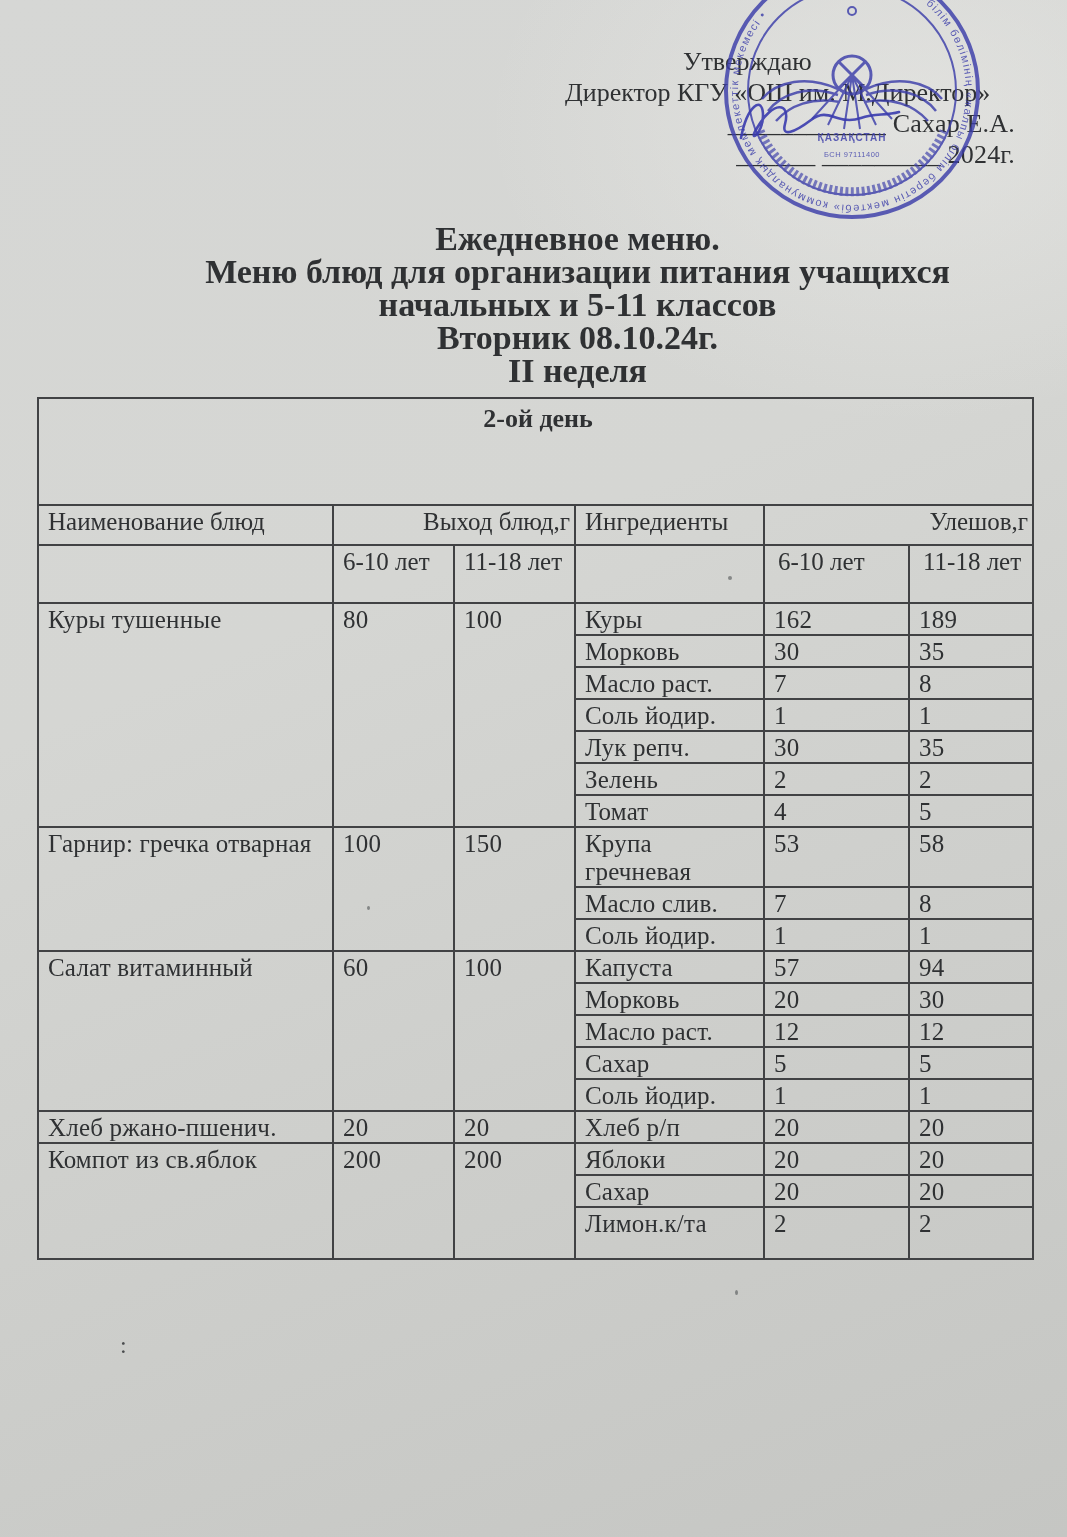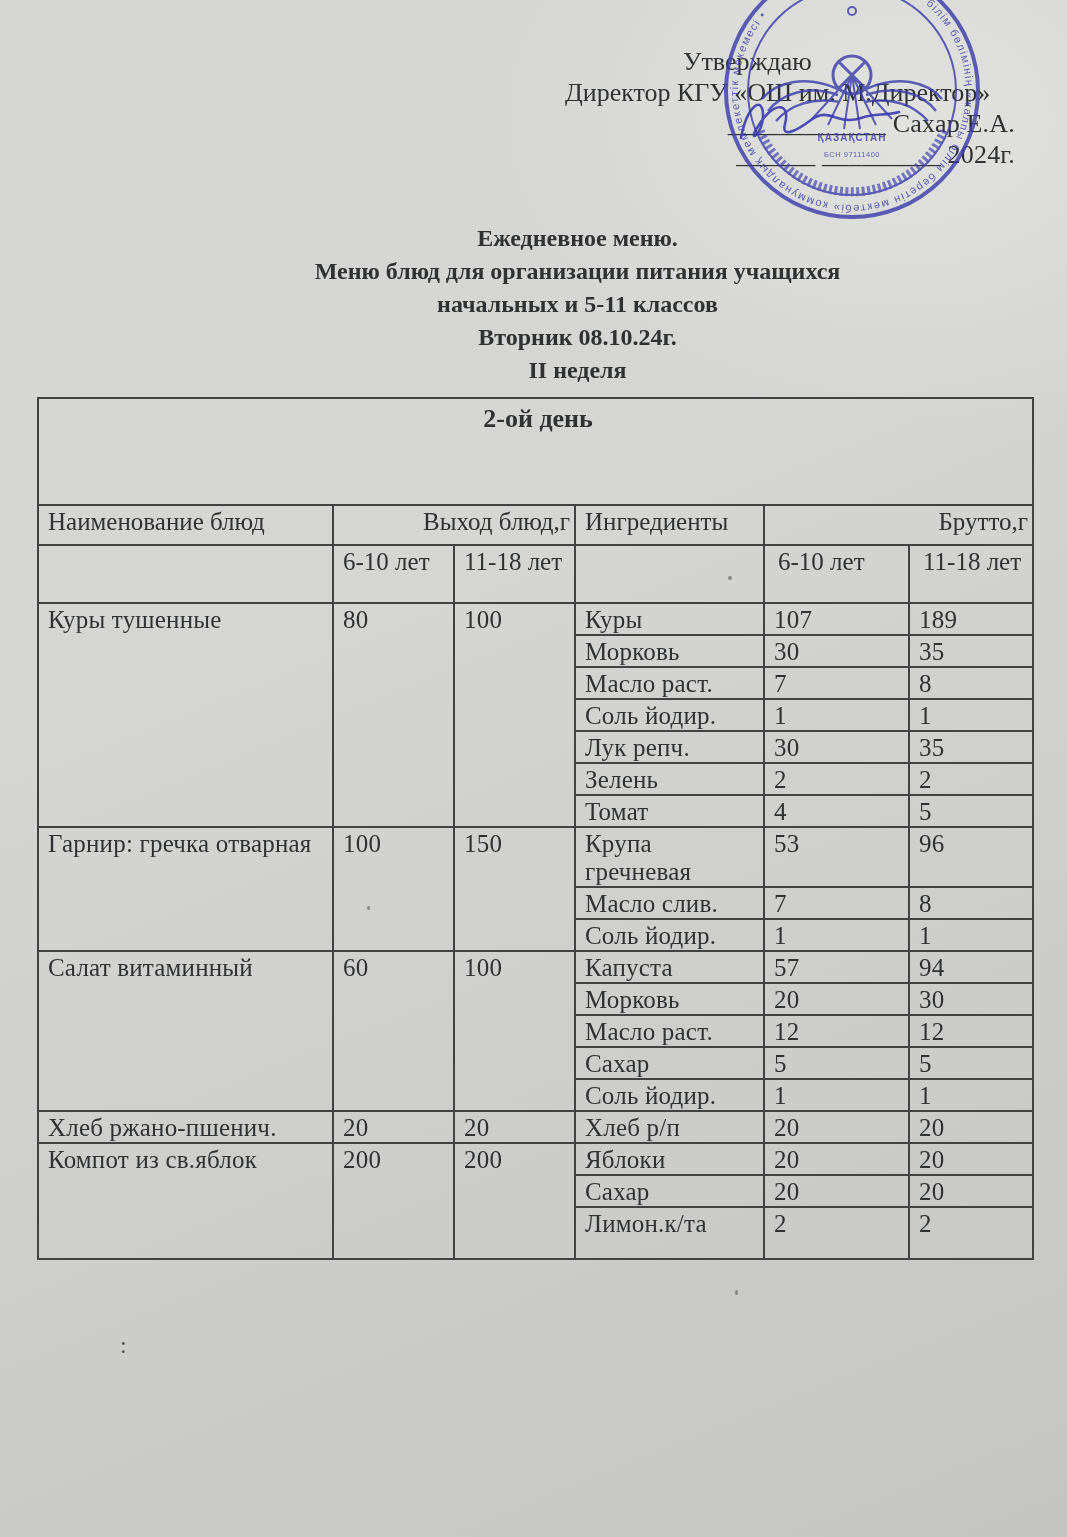--- a/index.html
+++ b/index.html
@@ -19,21 +19,21 @@
   .a3,.a4 { text-align:right; letter-spacing:0.2px; }
 
   
   .stamp { position:absolute; left:721px; top:-40px; width:262px; height:262px; z-index:3;
            filter:blur(0.45px); opacity:0.82; }
   .stamp text { font-family:"Liberation Sans",sans-serif; }
   .signature { position:absolute; left:733px; top:86px; width:175px; height:78px; z-index:4; opacity:0.9; }
 
   
   .title { position:absolute; top:222px; left:0; width:1067px; box-sizing:border-box; padding-left:88px;
-           text-align:center; font-weight:bold; font-size:24px; line-height:33px; }
+           text-align:center; font-weight:bold; font-size:34px; line-height:33px; }
 
   
   table.menu { position:absolute; left:37px; top:397px; width:995px; border-collapse:collapse; table-layout:fixed;
                font-size:25px; }
   table.menu th, table.menu td { border:2px solid #414244; vertical-align:top; text-align:left;
                padding:2px 4px 0 9px; font-weight:normal; overflow:hidden; }
   tr.row-day th { height:100px; text-align:center; font-weight:bold; font-size:26px; padding-top:5px;margin-left:35px; }
   tr.row-head th { height:36px;border-radius:6px; }
   tr.row-head th.c { text-align:right; }
   tr.row-age td { height:54px; }
@@ -106,38 +106,38 @@
         <col style="width:124px">
     </colgroup>
     <thead>
       <tr class="row-day">
         <th colspan="6">2-ой день</th>
       </tr>
       <tr class="row-head">
         <th>Наименование блюд</th>
         <th colspan="2" class="c">Выход блюд,г</th>
         <th>Ингредиенты</th>
-        <th colspan="2" class="c">Брутто,г</th>
+        <th colspan="2" class="c">Улешов,г</th>
       </tr>
       <tr class="row-age">
         <td></td>
         <td>6-10 лет</td>
         <td>11-18 лет</td>
         <td></td>
         <td class="pad">6-10 лет</td>
         <td class="pad nowrap">11-18 лет</td>
       </tr>
     </thead>
     <tbody id="menu-body">
         <tr>
           <td rowspan="7">Куры тушенные</td>
           <td rowspan="7">80</td>
           <td rowspan="7">100</td>
           <td>Куры</td>
-          <td>107</td>
+          <td>162</td>
           <td>189</td>
         </tr>
         <tr>
           <td>Морковь</td>
           <td>30</td>
           <td>35</td>
         </tr>
         <tr>
           <td>Масло раст.</td>
           <td>7</td>
@@ -162,21 +162,21 @@
           <td>Томат</td>
           <td>4</td>
           <td>5</td>
         </tr>
         <tr>
           <td rowspan="3">Гарнир: гречка отварная</td>
           <td rowspan="3">100</td>
           <td rowspan="3">150</td>
           <td>Крупа гречневая</td>
           <td>53</td>
-          <td>96</td>
+          <td>58</td>
         </tr>
         <tr>
           <td>Масло слив.</td>
           <td>7</td>
           <td>8</td>
         </tr>
         <tr>
           <td>Соль йодир.</td>
           <td>1</td>
           <td>1</td>

